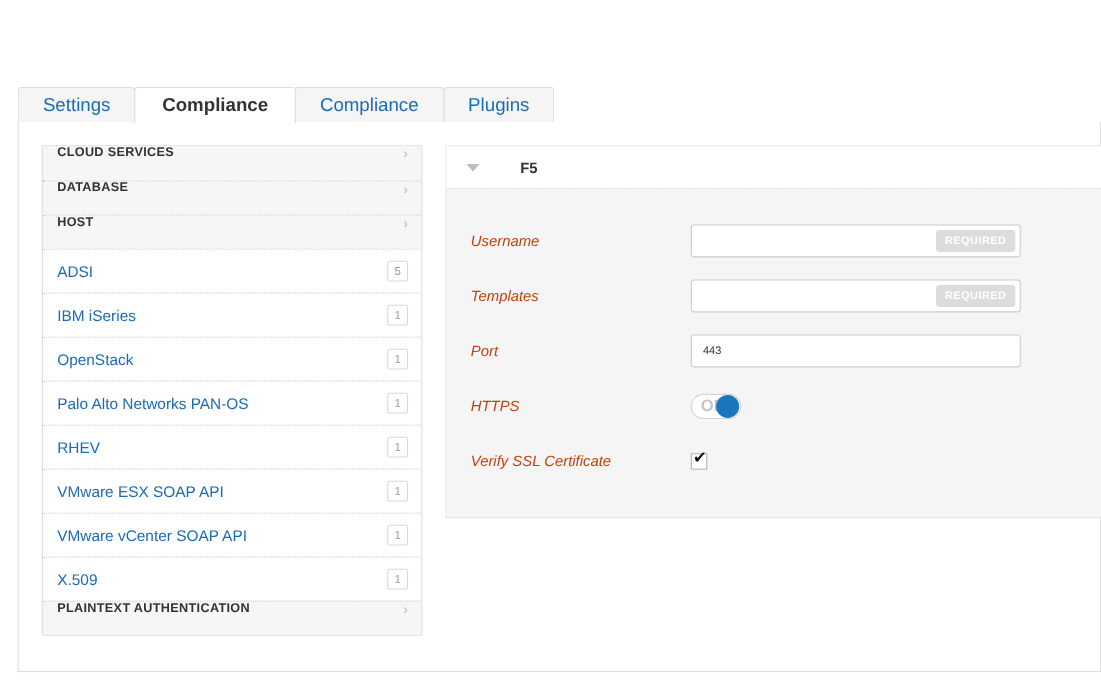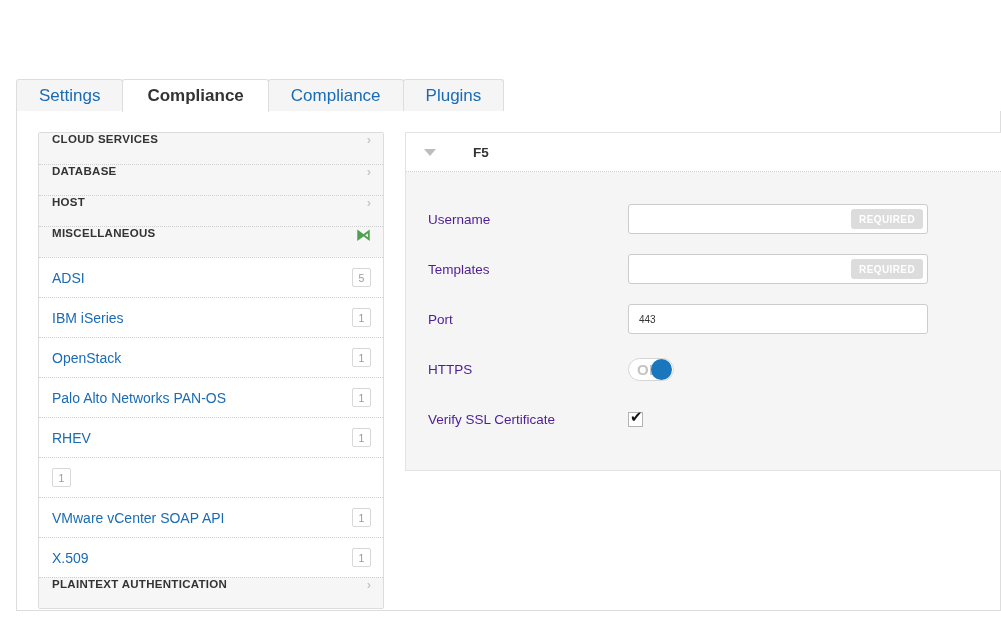--- a/index.html
+++ b/index.html
@@ -209,22 +209,23 @@
   }
   .form-row {
     display: flex;
     align-items: center;
     height: 50px;
     padding-left: 22px;
   }
   .form-label {
     width: 200px;
     font-size: 13.5px;
-    color: #4c1d95;
-    white-space: nowrap;
+    color: #c2410c;
+    white-space: nowrap;
+    font-style: italic;
   }
   .input-wrap {
     position: relative;
     width: 300px;
   }
   .text-input {
     width: 300px;
     height: 30px;
     border: 1px solid #cccccc;
     border-radius: 3px;
@@ -320,24 +321,20 @@
     <div class="cat-row">
       <span class="cat-label">DATABASE</span>
       <span class="cat-arrow">›</span>
     </div>
 
     <div class="cat-row">
       <span class="cat-label">HOST</span>
       <span class="cat-arrow">›</span>
     </div>
 
-    <div class="cat-row">
-      <span class="cat-label">MISCELLANEOUS</span>
-      <span class="cat-arrow open">⧑</span>
-    </div>
 
     <div class="item-row">
       <span class="item-label">ADSI</span>
       <span class="item-badge">5</span>
     </div>
     <div class="item-row">
       <span class="item-label">IBM iSeries</span>
       <span class="item-badge">1</span>
     </div>
     <div class="item-row">
@@ -346,20 +343,21 @@
     </div>
     <div class="item-row">
       <span class="item-label">Palo Alto Networks PAN-OS</span>
       <span class="item-badge">1</span>
     </div>
     <div class="item-row">
       <span class="item-label">RHEV</span>
       <span class="item-badge">1</span>
     </div>
     <div class="item-row">
+      <span class="item-label">VMware ESX SOAP API</span>
       <span class="item-badge">1</span>
     </div>
     <div class="item-row">
       <span class="item-label">VMware vCenter SOAP API</span>
       <span class="item-badge">1</span>
     </div>
     <div class="item-row">
       <span class="item-label">X.509</span>
       <span class="item-badge">1</span>
     </div>

